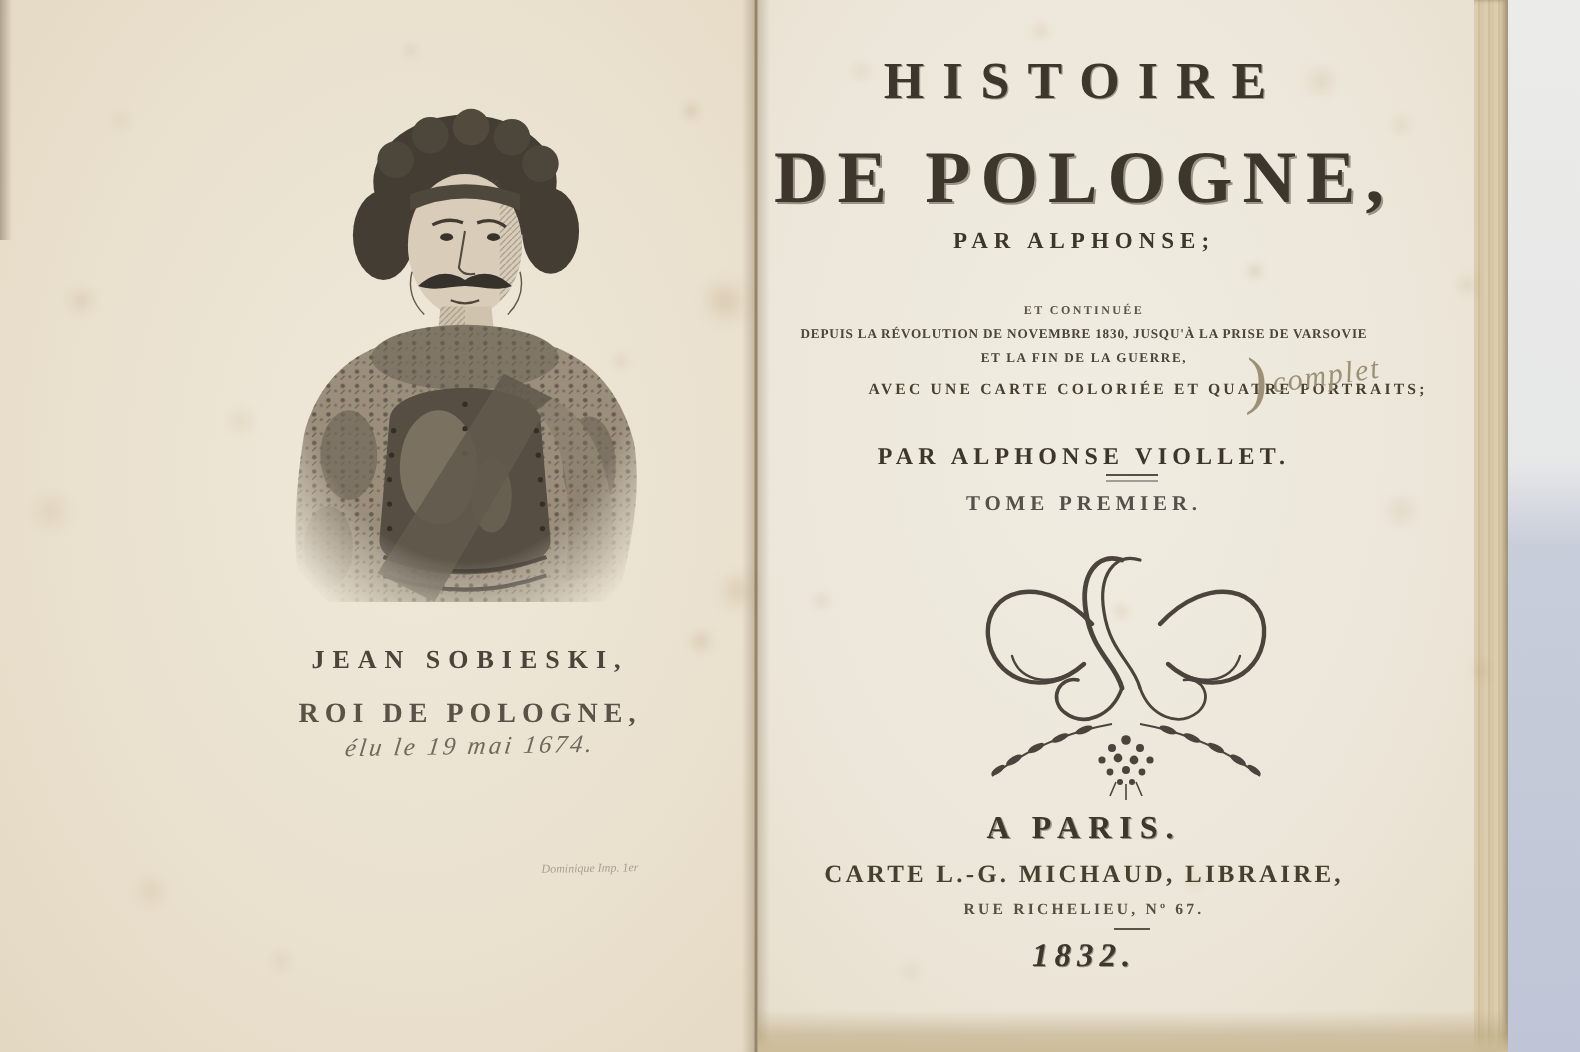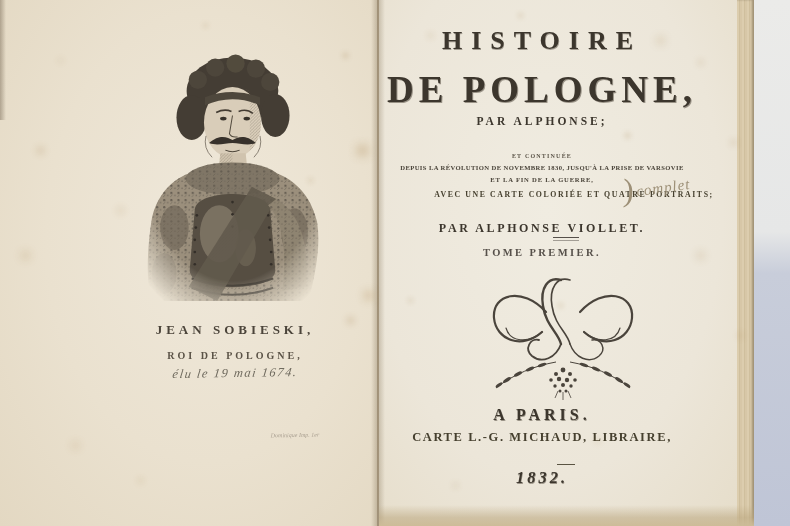--- a/index.html
+++ b/index.html
@@ -44,21 +44,21 @@
       700px 255px 8px 3px rgba(158,120,62,.24), 560px 305px 5px 2px rgba(158,120,62,.18),
       597px 440px 6px 2px rgba(158,120,62,.18), 455px 485px 6px 2px rgba(158,120,62,.16),
       740px 335px 6px 2px rgba(158,120,62,.22), 410px 300px 5px 2px rgba(158,120,62,.16),
       310px 180px 5px 2px rgba(158,120,62,.16), 120px 210px 7px 3px rgba(158,120,62,.14),
       205px 25px 5px 2px rgba(158,120,62,.14), 60px 60px 6px 2px rgba(158,120,62,.12);}
 
   
   .portrait{position:absolute;left:133px;top:34px;width:200px;height:270px;}
   .lcaption{position:absolute;left:55px;width:360px;text-align:center;color:#4b443a;}
   .cap-name{top:322px;font-size:13px;letter-spacing:4px;font-weight:bold;}
-  .cap-title{top:350px;font-size:10px;letter-spacing:3px;font-weight:bold;color:#5a5246;}
+  .cap-title{top:350px;font-size:14px;letter-spacing:3px;font-weight:bold;color:#5a5246;}
   .cap-script{top:366px;font-size:12.5px;font-style:italic;color:#6f6a5e;
     letter-spacing:1.5px;transform:skewX(-8deg) rotate(-1deg);}
   .engraver{position:absolute;left:240px;top:432px;width:110px;text-align:center;
     font-size:6px;font-style:italic;color:#9a9082;transform:rotate(-1deg);opacity:.8;}
 
   
   .rtext{position:absolute;left:0;width:326px;text-align:center;color:#3c362d;}
   .t-histoire{top:26px;font-size:26px;font-weight:bold;letter-spacing:9px;
     text-shadow:.6px .6px 0 rgba(70,62,50,.45);}
   .t-pologne{top:68px;font-size:37px;font-weight:bold;letter-spacing:5px;
@@ -249,20 +249,21 @@
           <circle cx="113" cy="116" r="1.7"></circle>
         <circle cx="105" cy="115" r="2"></circle>
           <circle cx="102" cy="121" r="1.5"></circle>
           <circle cx="108" cy="121" r="1.5"></circle>
         <path d="M105,122 L105,130 M100,121 L97,128 M110,121 L113,128" stroke="#4a443c" stroke-width="0.8" fill="none"></path>
       </g>
     </svg>
 
     <div class="rtext t-paris">A PARIS.</div>
     <div class="rtext t-michaud">CARTE L.-G. MICHAUD, LIBRAIRE,</div>
+    <div class="rtext t-rue">RUE RICHELIEU, Nº 67.</div>
     <div class="rule2"></div>
     <div class="rtext t-year">1832.</div>
 
     <div class="pencil">
       <span class="paren">)</span><span class="word">complet</span>
     </div>
   </div>
 
   <div class="gutter"></div>
   <div class="fore-edge"></div>

